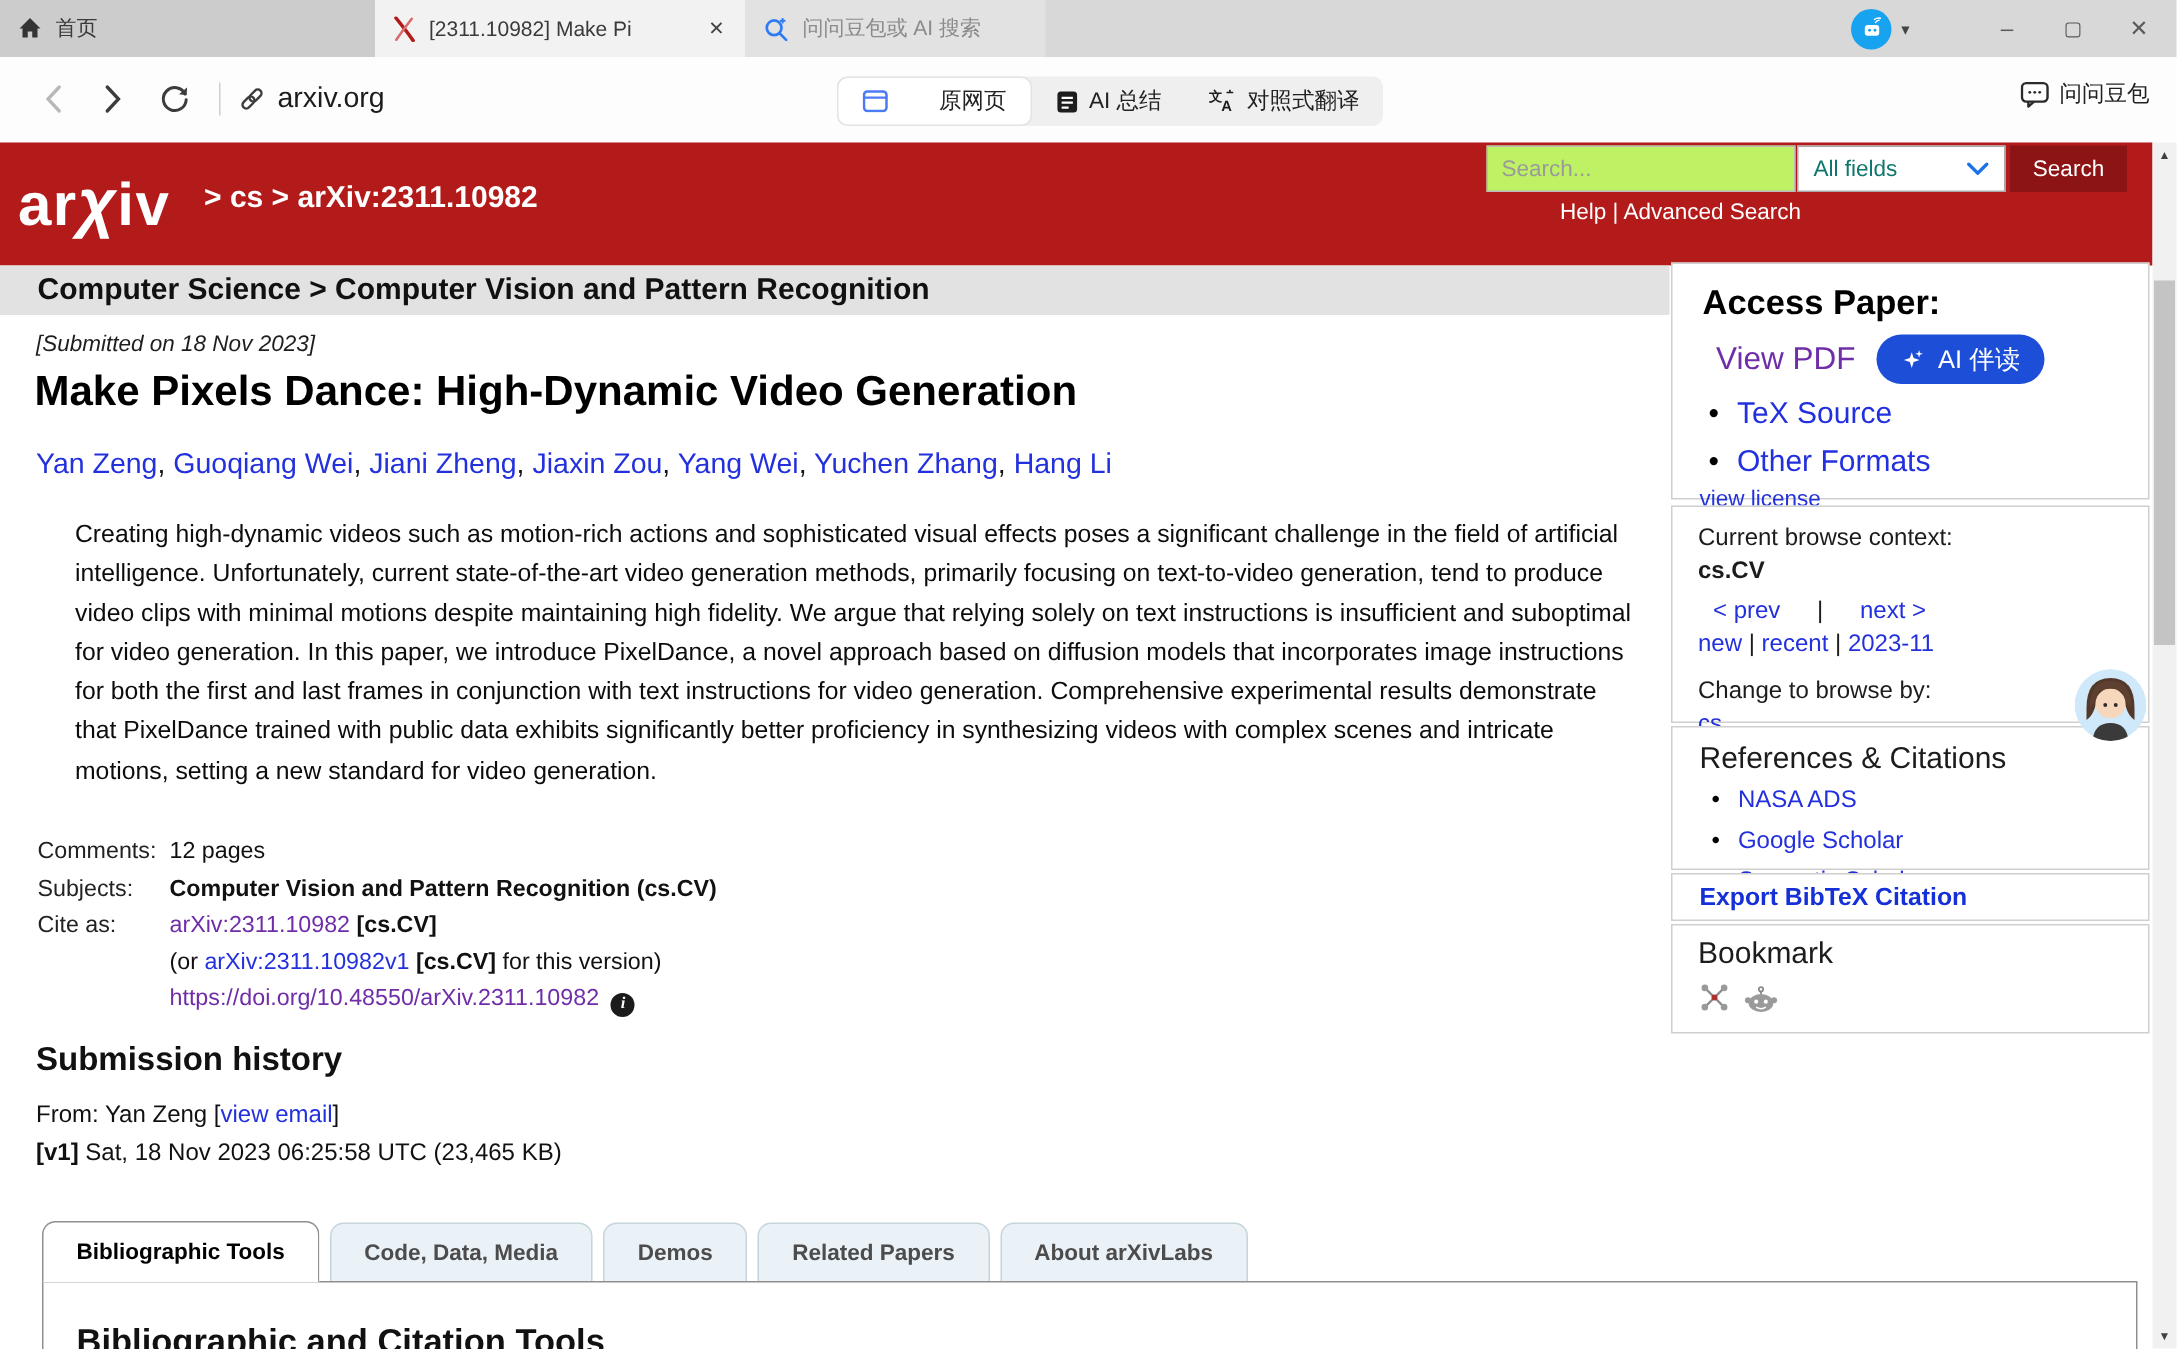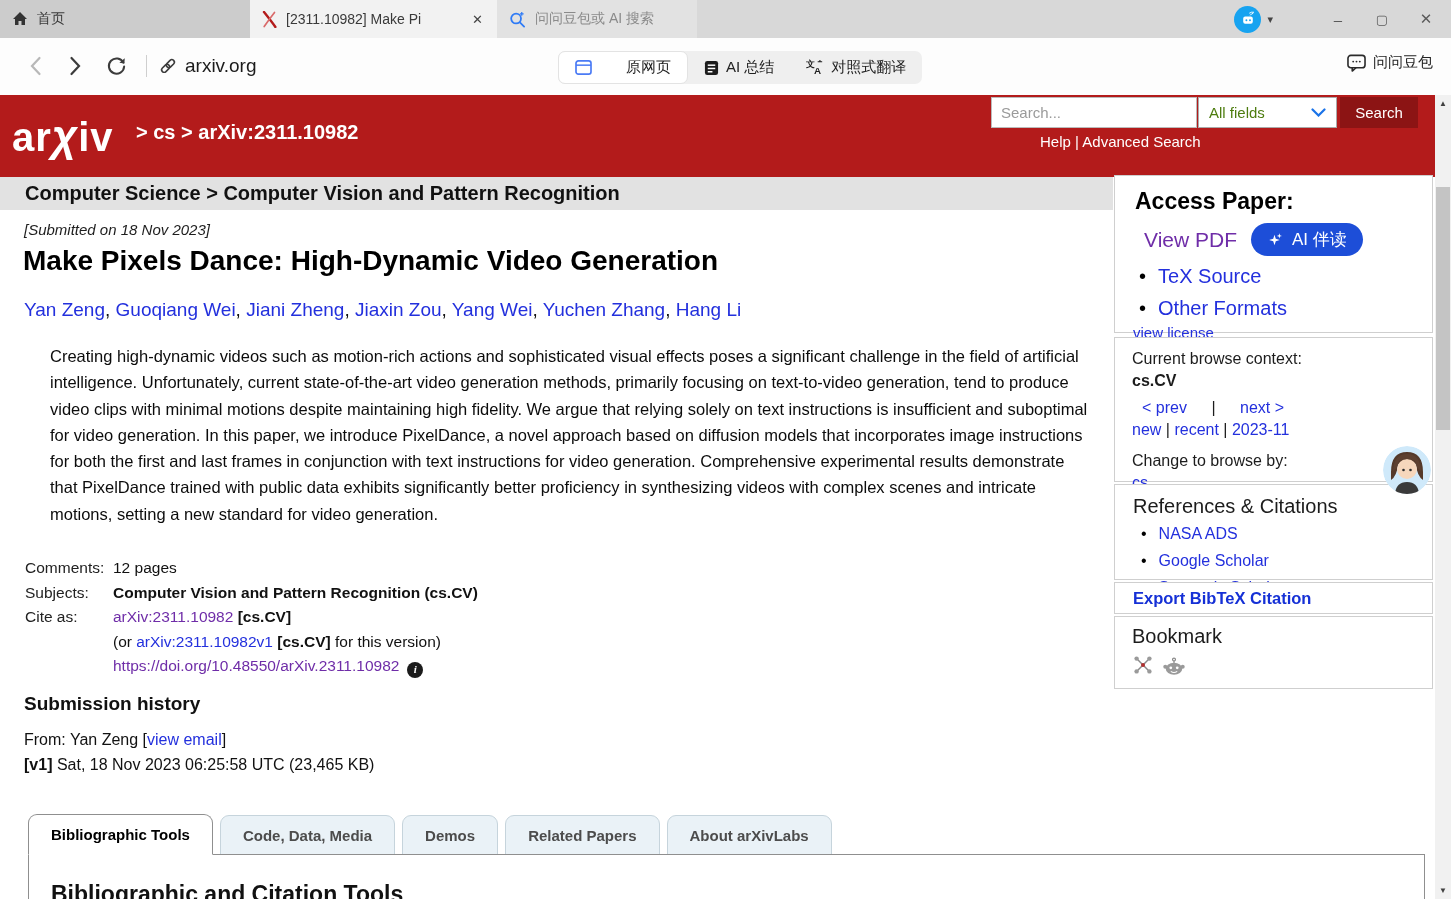--- a/index.html
+++ b/index.html
@@ -28,23 +28,23 @@
   .mode.selected { background:#ffffff; border:1px solid #e3e3e3; border-radius:7px;gap:34px; }
   #ask-doubao { position:absolute; right:18px; top:15px; display:flex; align-items:center; gap:7px; font-size:15px; color:#222; }
   .vsep { position:absolute; left:146px; top:17px; width:1px; height:22px; background:#cfcfcf; }
 
   
   #banner { position:absolute; top:95px; left:0; width:1435px; height:82px; background:#b31b1b; color:#fff; }
   #logo { position:absolute; left:12px; top:16px; font-size:40px; font-weight:bold; letter-spacing:1px; }
   #logo .chi { font-style:italic; font-size:44px; }
   #crumbs { position:absolute; left:136px; top:26px; font-size:20px; font-weight:600; }
   #crumbs a { color:#fff; text-decoration:none; }
-  #search-input { position:absolute; left:991px; top:2px; width:206px; height:31px; border:1px solid #bbb; padding:0 9px; font-size:15px; color:#333; background:#ffffff; }
+  #search-input { position:absolute; left:991px; top:2px; width:206px; height:31px; border:1px solid #bbb; padding:0 9px; font-size:15px; color:#333; background:#bef264; }
   #search-input::placeholder { color:#9a9a9a; }
-  #field-select { position:absolute; left:1198px; top:2px; width:139px; height:31px; background:#fff; border:1px solid #aaa; display:flex; align-items:center; justify-content:space-between; padding:0 10px; font-size:15px; color:#4d7c0f; }
+  #field-select { position:absolute; left:1198px; top:2px; width:139px; height:31px; background:#fff; border:1px solid #aaa; display:flex; align-items:center; justify-content:space-between; padding:0 10px; font-size:15px; color:#0f766e; }
   #search-btn { position:absolute; left:1340px; top:2px; width:78px; height:31px; background:#8c1414; color:#fff; border:none; font-size:15px; display:flex; align-items:center; justify-content:center; }
   #help-line { position:absolute; left:1040px; top:38px; font-size:15px; color:#fff; }
   #help-line a { color:#fff; text-decoration:none; }
 
   
   #subject-bar { position:absolute; top:177px; left:0; width:1113px; height:33px; background:#e2e2e2; display:flex; align-items:center; padding-left:25px; font-size:20px; font-weight:bold; color:#111; }
 
   
   #submitted { position:absolute; left:24px; top:221px; font-size:15px; font-style:italic; color:#1e1e1e; }
   #paper-title { position:absolute; left:23px; top:245px; font-size:28px; font-weight:bold; color:#000; }
@@ -53,21 +53,21 @@
   #abstract { position:absolute; left:50px; top:343px; width:1041px; font-size:16.5px; line-height:26.3px; color:#0c0c0c; }
   #meta { position:absolute; left:25px; top:556px; font-size:15.5px; color:#111; }
   .meta-row { display:flex; line-height:24.6px; }
   .meta-label { width:88px; color:#222; }
   .meta-val a { text-decoration:none; }
   .lnk-purple { color:#6f2da8; }
   .lnk-blue { color:#2330dd; }
   .b { font-weight:bold; }
   #info-badge { display:inline-flex; width:16px; height:16px; border-radius:50%; background:#1b1b1b; color:#fff; font-size:11px; font-weight:bold; align-items:center; justify-content:center; vertical-align:-2px; margin-left:8px; font-family:"Liberation Serif",serif; font-style:italic; }
   #history { position:absolute; left:24px; top:693px; font-size:16px; color:#111; }
-  #history h2 { font-size:19px; font-weight:bold; margin-bottom:12px; }
+  #history h2 { font-size:22px; font-weight:bold; margin-bottom:12px; }
   #history .row { line-height:25px; }
   #history a { color:#2330dd; text-decoration:none; }
 
   
   #labs-tabs { position:absolute; left:28px; top:814px; display:flex; align-items:flex-end; }
   .ltab { height:40px; display:flex; align-items:center; padding:0 22px; font-size:15px; font-weight:bold; border-radius:9px 9px 0 0; margin-right:7px; white-space:nowrap; }
   .ltab.active { background:#fff; border:1px solid #8f8f8f; border-bottom:1px solid #fff; color:#000; height:41px; position:relative; z-index:2; }
   .ltab.idle { background:#eaf2f7; border:1px solid #c6d4dc; color:#4c4c4c; }
   #labs-panel { position:absolute; left:28px; top:854px; width:1397px; height:60px; background:#fff; border:1px solid #8f8f8f; }
   #labs-heading { position:absolute; left:22px; top:26px; font-size:23px; font-weight:bold; color:#111; }

